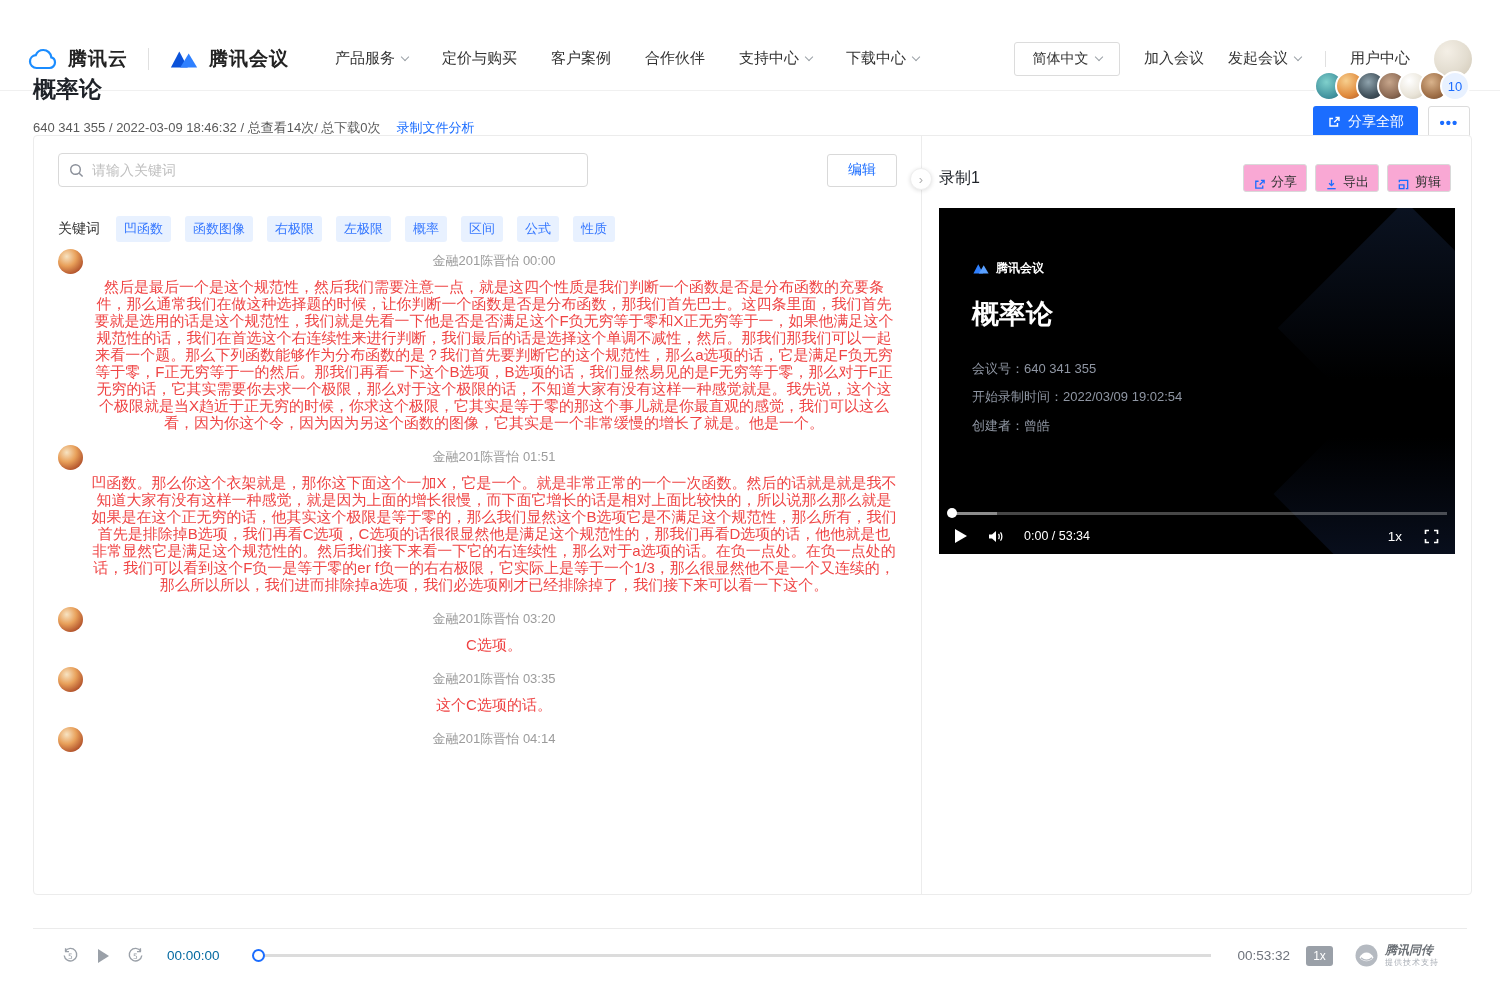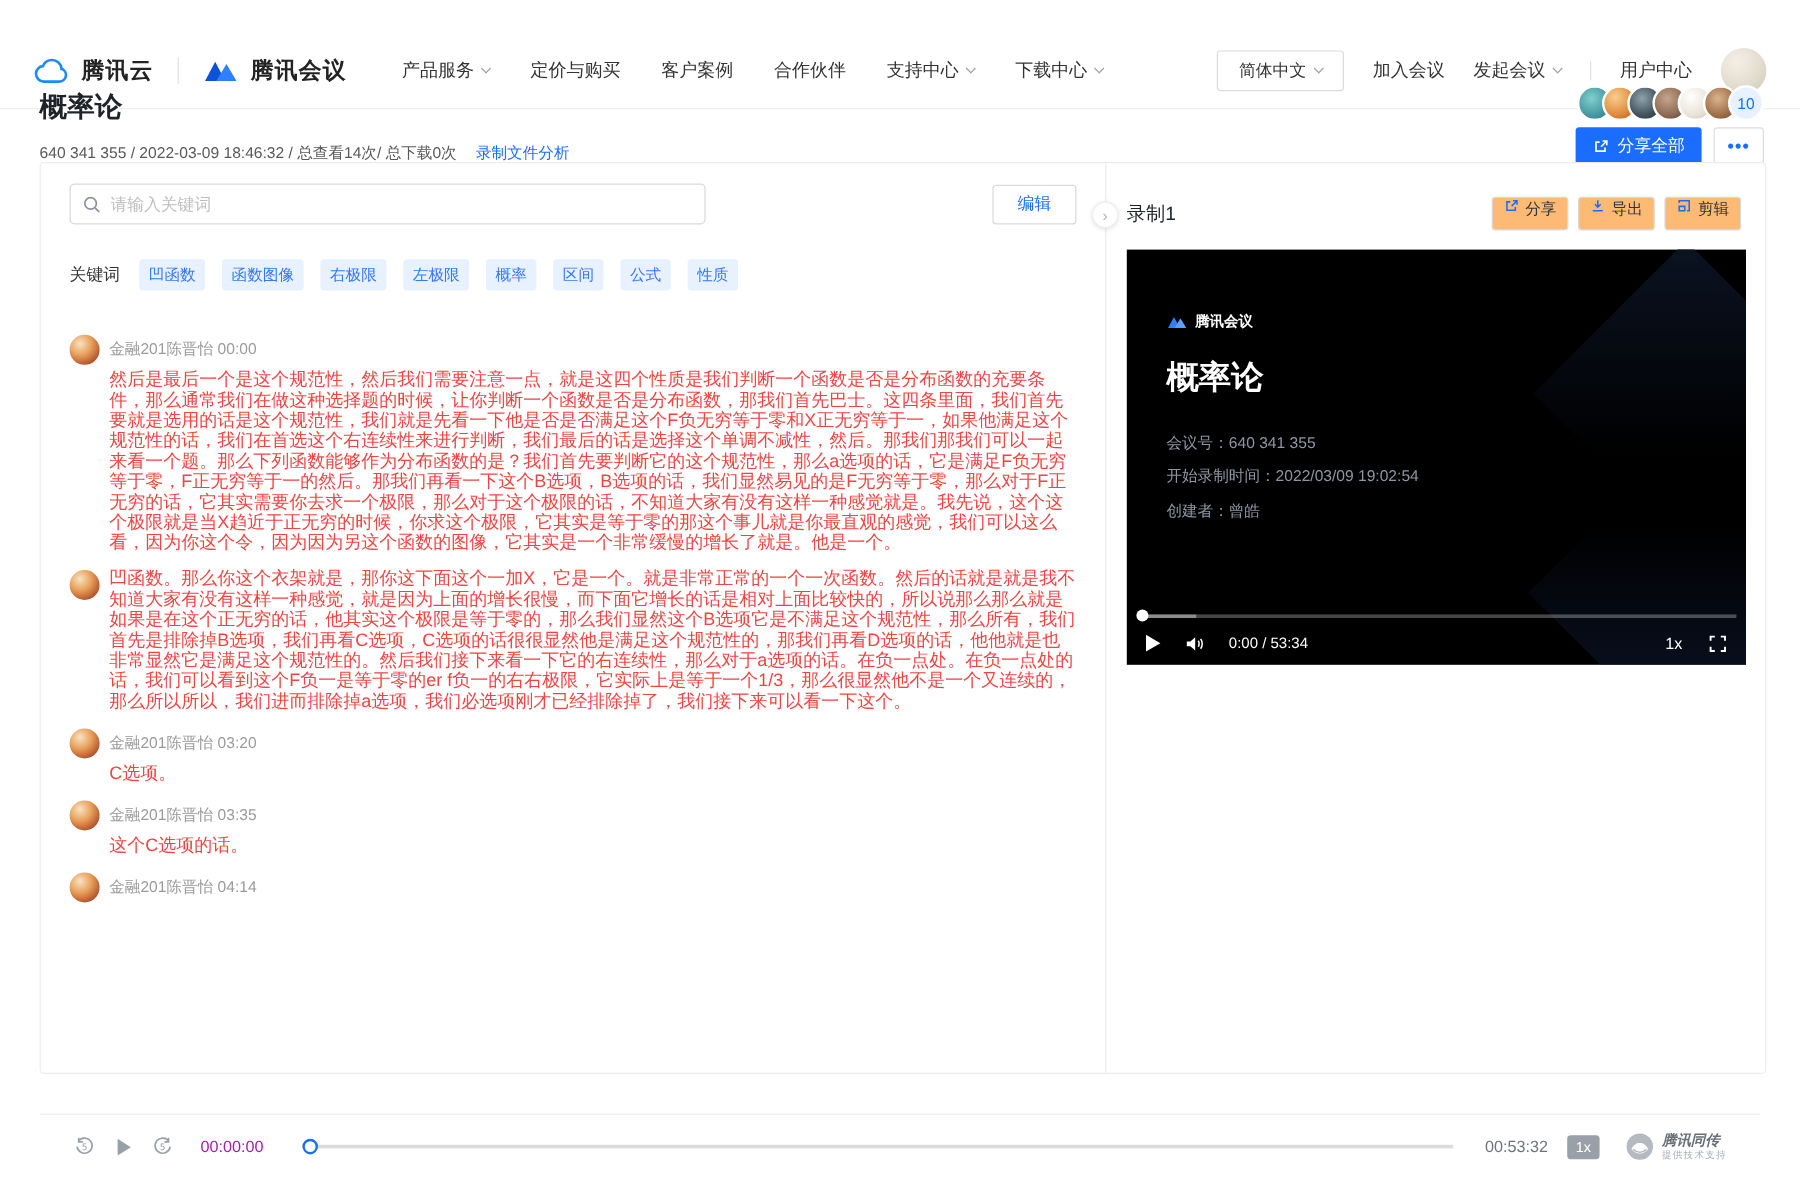--- a/index.html
+++ b/index.html
@@ -55,39 +55,39 @@
     display:flex; align-items:center; padding:0 10px; gap:8px; background:#fff; }
   .search-box input { border:none; outline:none; flex:1; font-size:14px; color:#333;
     font-family:"Liberation Sans","DejaVu Sans",sans-serif; }
   .search-box input::placeholder { color:#bfbfbf; }
   .edit-btn { margin-left:auto; width:70px; height:33px; border:1px solid #d9d9d9; background:#fff;
     border-radius:3px; color:#1b6dff; font-size:14px; cursor:pointer; }
   .keywords-row { display:flex; align-items:center; margin-top:29px; gap:14px; flex-wrap:wrap; }
   .kw-label { font-size:14px; color:#333; margin-right:2px; }
   .kw-tag { background:#e8f1ff; color:#3577ff; font-size:13px; padding:4px 8px; border-radius:3px; cursor:pointer; }
 
-  .transcript { margin-top:36px; }
+  .transcript { margin-top:6px;text-align:center; }
   .entry { position:relative; padding-left:33px; margin-bottom:13px; }
   .entry-avatar { position:absolute; left:0; top:1px; width:25px; height:25px; border-radius:50%;
     background:radial-gradient(circle at 35% 30%, #f7e3c2 0%, #e8a05a 40%, #b0502a 78%, #7e3418 100%); }
   .entry-head { font-size:13px; color:#9b9b9b; line-height:25px; margin-bottom:5px; }
   .entry-text { font-size:15px; color:#ef4444; line-height:17px; }
 
   .pane-divider { width:1px; background:#ececec; position:relative; }
   .collapse-btn { position:absolute; left:-11px; top:32px; width:22px; height:22px; border-radius:50%;
     background:#fff; border:1px solid #eee; box-shadow:0 1px 4px rgba(0,0,0,.12); color:#b0b0b0;
     font-size:13px; display:flex; align-items:center; justify-content:center; cursor:pointer; z-index:5; }
 
   
   .right-pane { flex:1; position:relative; padding:28px 20px 0 17px; }
   .pane-header { display:flex; align-items:center; }
   .pane-title { font-size:16px; color:#1f2329; font-weight:500; }
   .pane-actions { margin-left:auto; display:flex; gap:8px; }
-  .mini-btn { height:28px; padding:0 9px; border:1px solid #d9d9d9; background:#fdba74; border-radius:3px;
-    font-size:13px; color:#333; display:flex; align-items:flex-start; gap:5px; cursor:pointer; }
+  .mini-btn { height:28px; padding:0 9px; border:1px solid #d9d9d9; background:#f9a8d4; border-radius:3px;
+    font-size:13px; color:#333; display:flex; align-items:flex-end; gap:5px; cursor:pointer; }
 
   .video { position:absolute; left:17px; top:72px; width:516px; height:346px; background:#000; overflow:hidden; }
   .vdeco1 { position:absolute; right:-40px; top:30px; width:180px; height:180px; transform:rotate(45deg);
     background:linear-gradient(135deg,#0b1322 0%, rgba(11,19,34,0) 70%); }
   .vdeco2 { position:absolute; right:-60px; bottom:-40px; width:200px; height:200px; transform:rotate(45deg);
     background:linear-gradient(315deg,#0e1830 0%, rgba(14,24,48,0) 70%); }
   .v-watermark { position:absolute; left:33px; top:52px; display:flex; align-items:center; gap:6px;
     color:#fff; font-size:12px; font-weight:600; }
   .v-title { position:absolute; left:33px; top:88px; color:#fff; font-size:27px; font-weight:600; }
   .v-line { position:absolute; left:33px; color:#8f96a3; font-size:13px; }
@@ -100,21 +100,21 @@
     padding:0 16px; gap:20px; color:#fff; }
   .play-tri { width:0; height:0; border-left:12px solid #fff; border-top:7px solid transparent;
     border-bottom:7px solid transparent; cursor:pointer; }
   .v-time { font-size:12.5px; color:#fff; }
   .v-right { margin-left:auto; display:flex; align-items:center; gap:22px; }
   .v-speed { font-size:13.5px; color:#fff; cursor:pointer; }
 
   
   .playbar { position:absolute; left:33px; top:928px; width:1434px; height:54px; background:#fff;
     border-top:1px solid #ebebeb; display:flex; align-items:center; padding:0 28px; gap:16px; }
-  .pb-time { font-size:13.5px; color:#a21caf; margin:0 6px; white-space:nowrap; }
+  .pb-time { font-size:13.5px; color:#0369a1; margin:0 6px; white-space:nowrap; }
   .pb-slider { flex:1; height:14px; display:flex; align-items:center; margin:0 10px; }
   .pb-handle { width:13px; height:13px; border-radius:50%; background:#fff; border:2.5px solid #1b6dff; z-index:2; }
   .pb-track { flex:1; height:3px; background:#dcdcdc; margin-left:-2px; }
   .pb-total { font-size:13.5px; color:#6e737c; white-space:nowrap; }
   .pb-speed { min-width:27px; height:20px; background:#9aa0a8; color:#fff; border-radius:3px; font-size:12px;
     display:flex; align-items:center; justify-content:center; cursor:pointer; }
   .pb-brand { display:flex; align-items:center; gap:7px; margin-left:6px; }
   .pb-brand-texts { display:flex; flex-direction:column; line-height:1.15; }
   .pb-brand-name { font-size:12px; color:#6b7076; font-weight:700; font-style:italic; }
   .pb-brand-sub { font-size:8px; color:#a8adb5; letter-spacing:1px; }
@@ -237,20 +237,21 @@
     </div>
 
     <div class="transcript">
       <div class="entry">
         <div class="entry-avatar avatar"></div>
         <div class="entry-head"><span>金融201陈晋怡</span> <span>00:00</span></div>
         <div class="entry-text">然后是最后一个是这个规范性，然后我们需要注意一点，就是这四个性质是我们判断一个函数是否是分布函数的充要条件，那么通常我们在做这种选择题的时候，让你判断一个函数是否是分布函数，那我们首先巴士。这四条里面，我们首先要就是选用的话是这个规范性，我们就是先看一下他是否是否满足这个F负无穷等于零和X正无穷等于一，如果他满足这个规范性的话，我们在首选这个右连续性来进行判断，我们最后的话是选择这个单调不减性，然后。那我们那我们可以一起来看一个题。那么下列函数能够作为分布函数的是？我们首先要判断它的这个规范性，那么a选项的话，它是满足F负无穷等于零，F正无穷等于一的然后。那我们再看一下这个B选项，B选项的话，我们显然易见的是F无穷等于零，那么对于F正无穷的话，它其实需要你去求一个极限，那么对于这个极限的话，不知道大家有没有这样一种感觉就是。我先说，这个这个极限就是当X趋近于正无穷的时候，你求这个极限，它其实是等于零的那这个事儿就是你最直观的感觉，我们可以这么看，因为你这个令，因为因为另这个函数的图像，它其实是一个非常缓慢的增长了就是。他是一个。</div>
       </div>
       <div class="entry">
         <div class="entry-avatar avatar"></div>
+        <div class="entry-head"><span>金融201陈晋怡</span> <span>01:51</span></div>
         <div class="entry-text">凹函数。那么你这个衣架就是，那你这下面这个一加X，它是一个。就是非常正常的一个一次函数。然后的话就是就是我不知道大家有没有这样一种感觉，就是因为上面的增长很慢，而下面它增长的话是相对上面比较快的，所以说那么那么就是如果是在这个正无穷的话，他其实这个极限是等于零的，那么我们显然这个B选项它是不满足这个规范性，那么所有，我们首先是排除掉B选项，我们再看C选项，C选项的话很很显然他是满足这个规范性的，那我们再看D选项的话，他他就是也非常显然它是满足这个规范性的。然后我们接下来看一下它的右连续性，那么对于a选项的话。在负一点处。在负一点处的话，我们可以看到这个F负一是等于零的er f负一的右右极限，它实际上是等于一个1/3，那么很显然他不是一个又连续的，那么所以所以，我们进而排除掉a选项，我们必选项刚才已经排除掉了，我们接下来可以看一下这个。</div>
       </div>
       <div class="entry">
         <div class="entry-avatar avatar"></div>
         <div class="entry-head"><span>金融201陈晋怡</span> <span>03:20</span></div>
         <div class="entry-text">C选项。</div>
       </div>
       <div class="entry">
         <div class="entry-avatar avatar"></div>
         <div class="entry-head"><span>金融201陈晋怡</span> <span>03:35</span></div>

